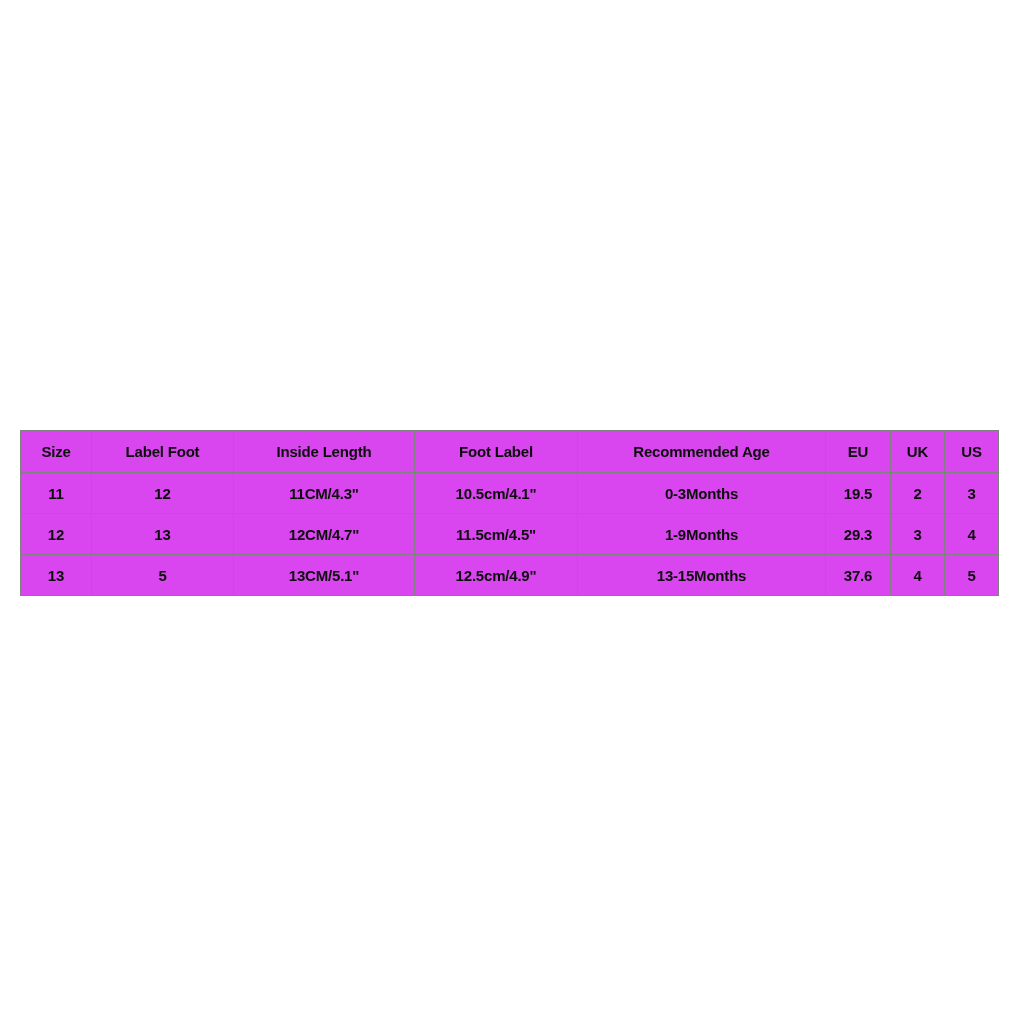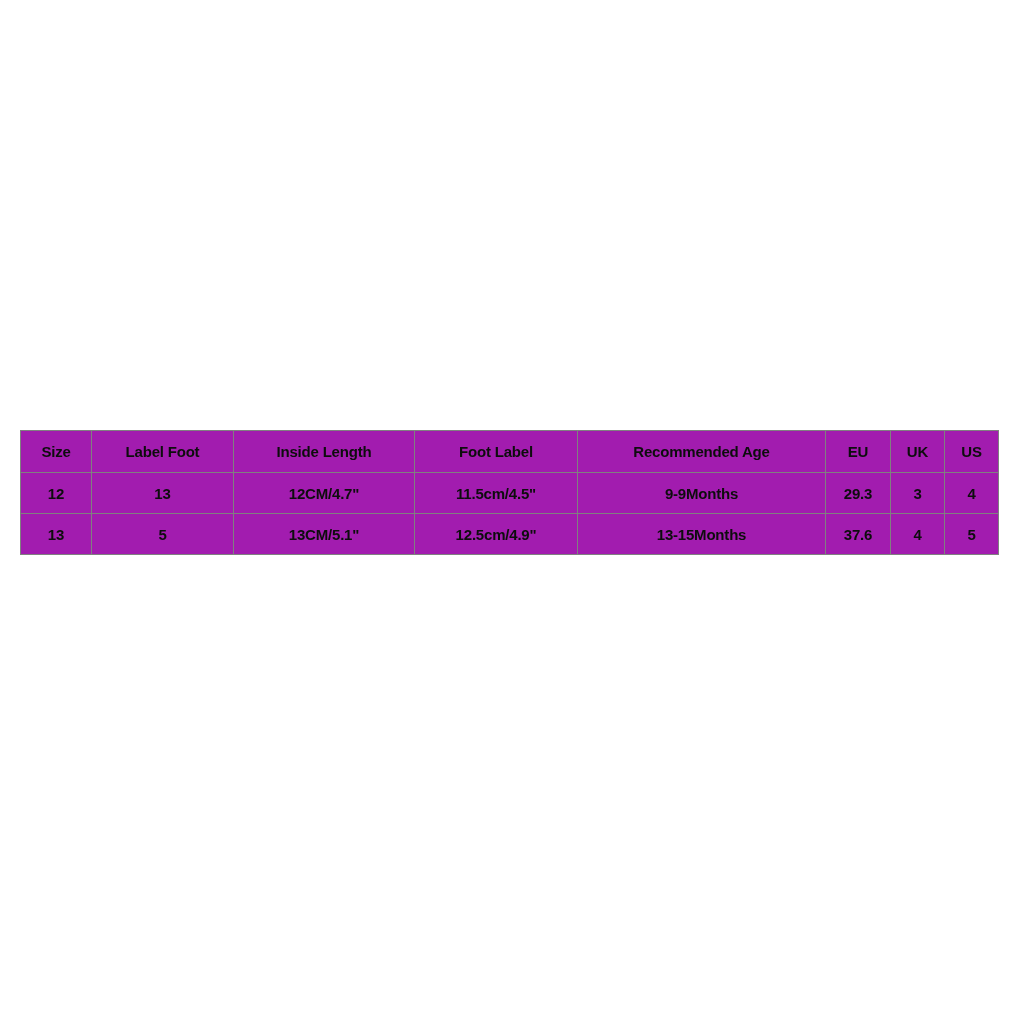--- a/index.html
+++ b/index.html
@@ -19,21 +19,21 @@
     position: absolute;
     left: 20px;
     top: 430px;
     width: 978px;
   }
 
   table.size-chart {
     border-collapse: collapse;
     table-layout: fixed;
     width: 978px;
-    background: #a21caf;
+    background: #d946ef;
   }
 
   table.size-chart th,
   table.size-chart td {
     border: 1px solid #808080;
     text-align: center;
     vertical-align: middle;
     color: #0d0d0d;
     font-weight: bold;
     font-size: 15px;
@@ -83,25 +83,35 @@
         <th>Inside Length</th>
         <th>Foot Label</th>
         <th>Recommended Age</th>
         <th>EU</th>
         <th>UK</th>
         <th>US</th>
       </tr>
     </thead>
     <tbody>
       <tr>
+        <td>11</td>
+        <td>12</td>
+        <td>11CM/4.3"</td>
+        <td>10.5cm/4.1"</td>
+        <td>0-3Months</td>
+        <td>19.5</td>
+        <td>2</td>
+        <td>3</td>
+      </tr>
+      <tr>
         <td>12</td>
         <td>13</td>
         <td>12CM/4.7"</td>
         <td>11.5cm/4.5"</td>
-        <td>9-9Months</td>
+        <td>1-9Months</td>
         <td>29.3</td>
         <td>3</td>
         <td>4</td>
       </tr>
       <tr>
         <td>13</td>
         <td>5</td>
         <td>13CM/5.1"</td>
         <td>12.5cm/4.9"</td>
         <td>13-15Months</td>

